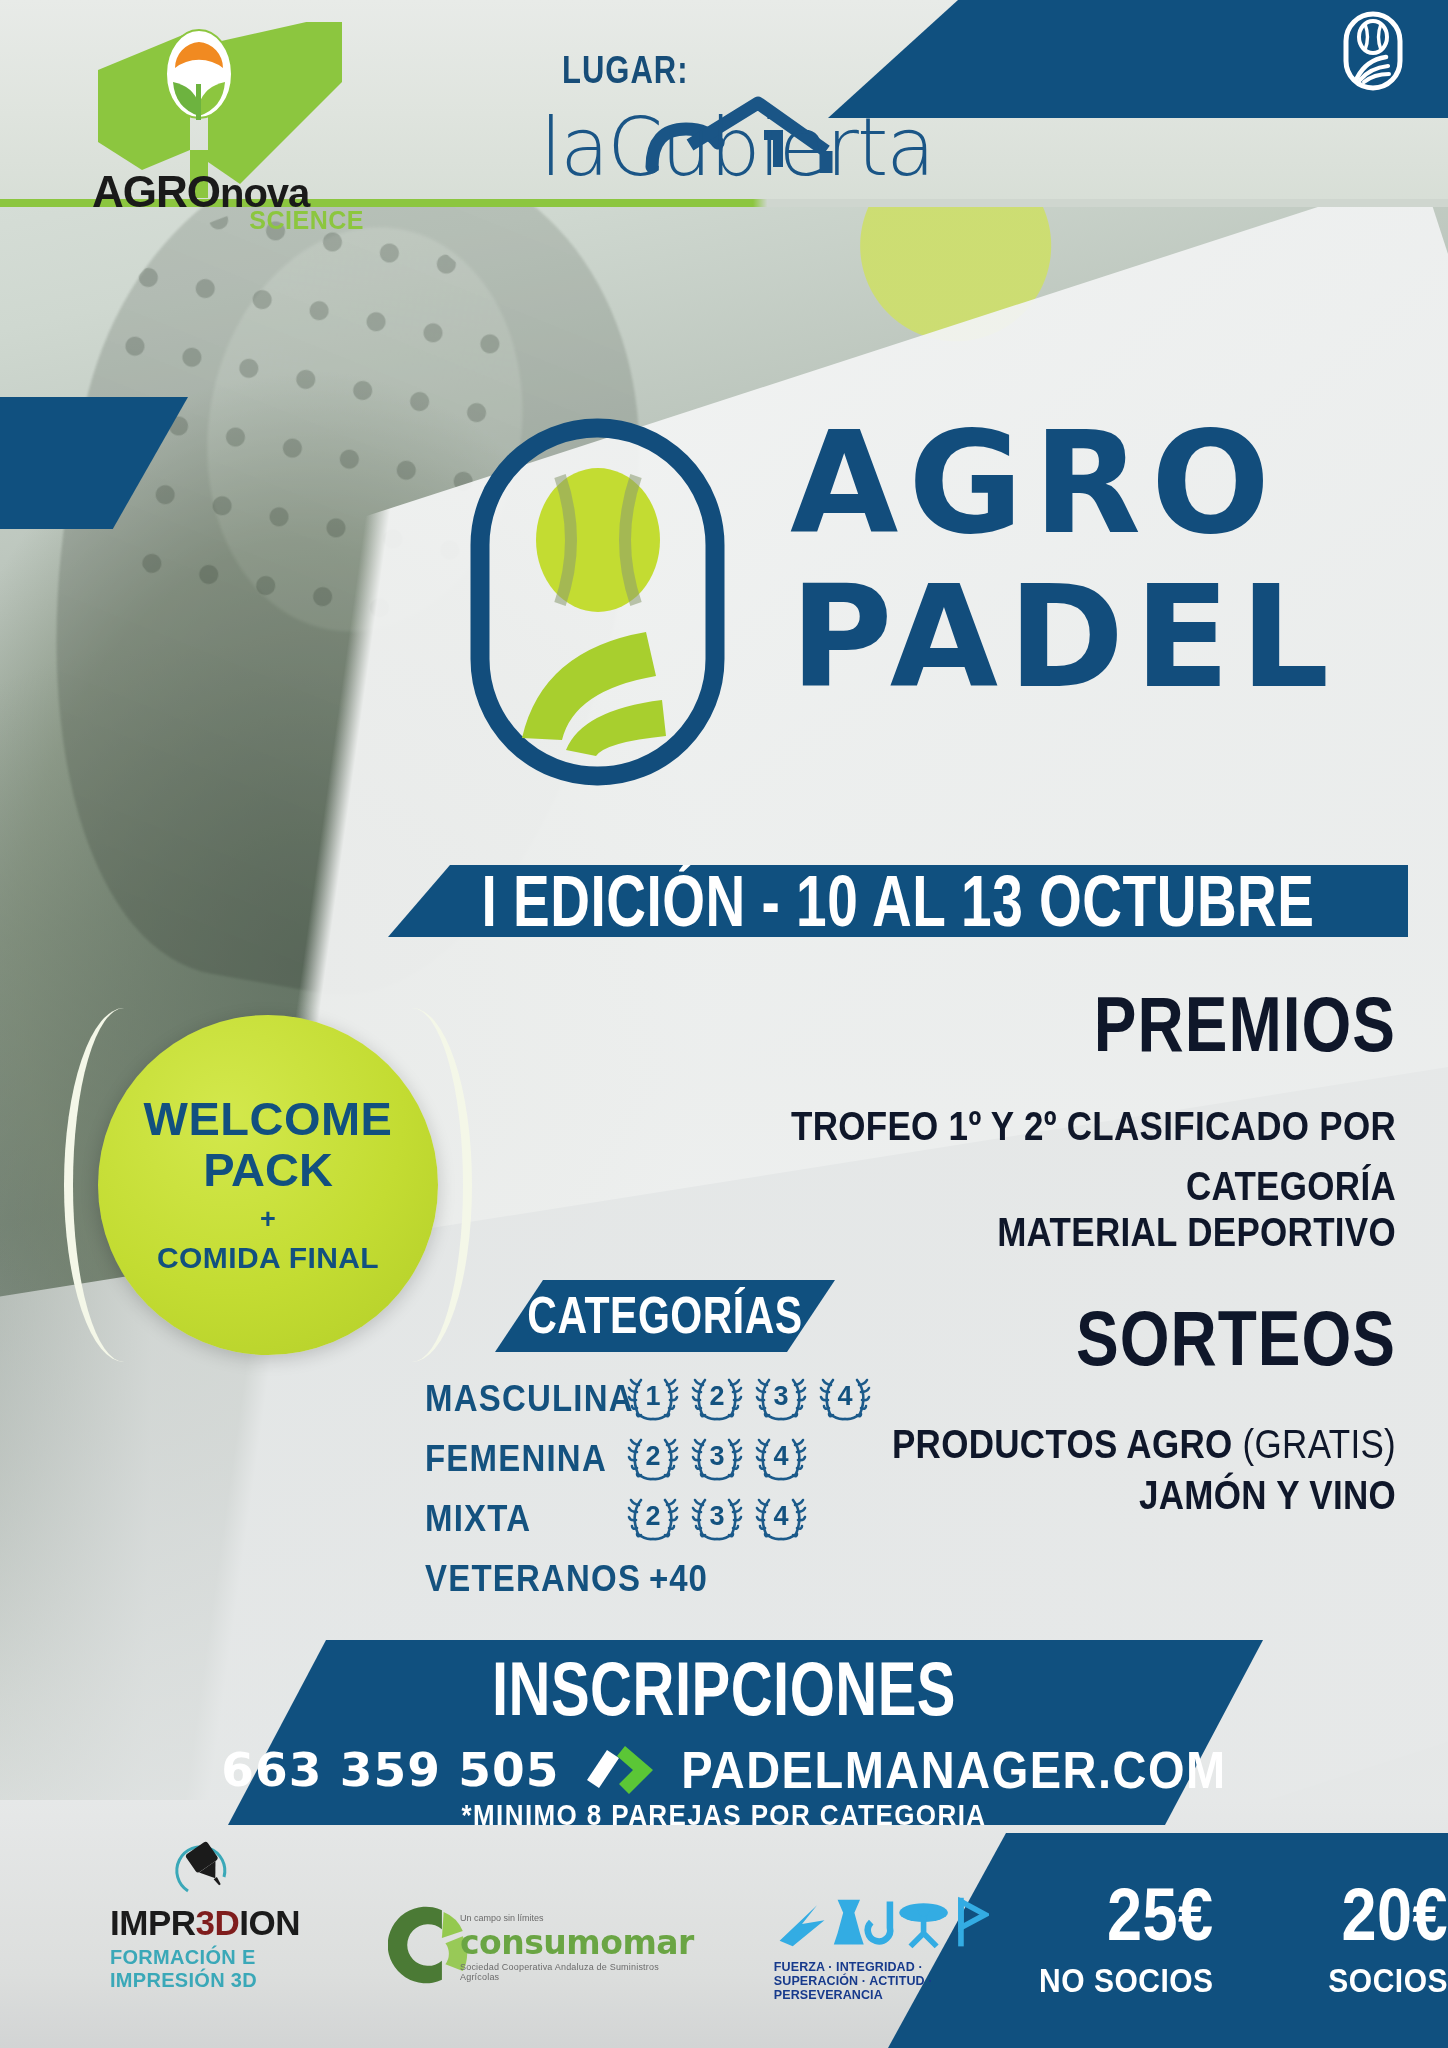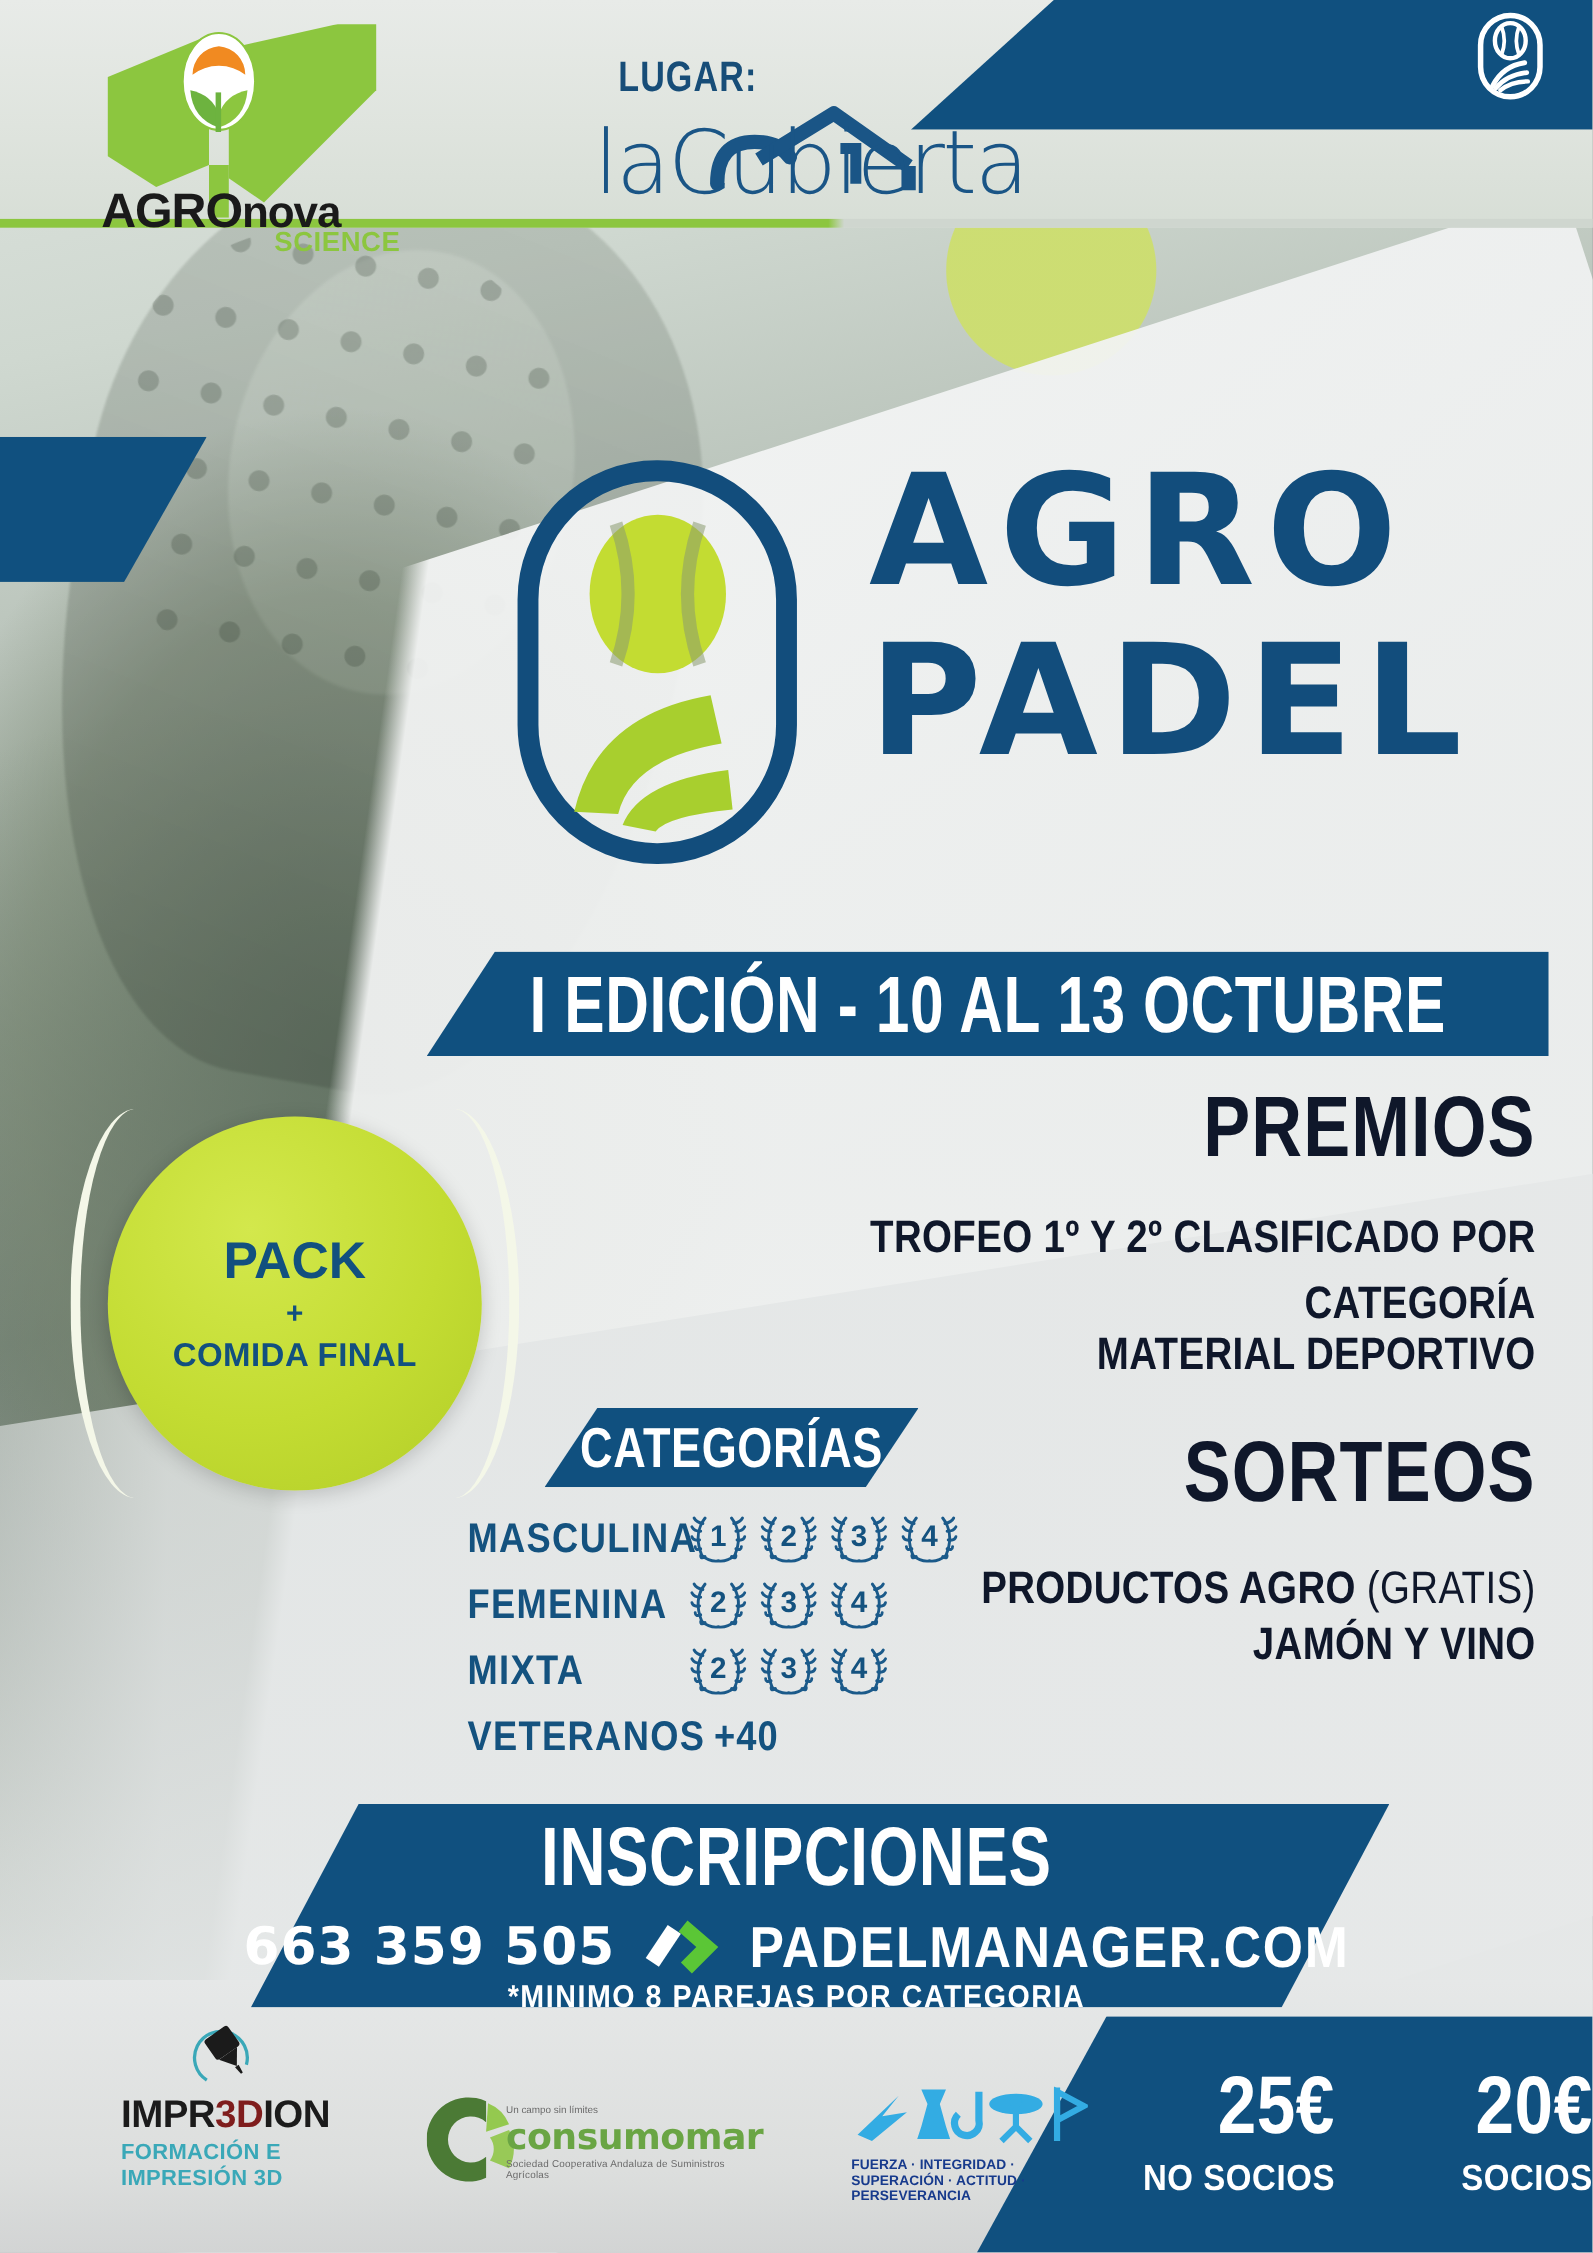--- a/index.html
+++ b/index.html
@@ -122,21 +122,21 @@
     font-family:"DejaVu Sans", sans-serif;
   }
   .hero-padel{
     font-size:140px; font-weight:bold; line-height:.95; letter-spacing:10px;
     margin-top:22px;
     font-family:"DejaVu Sans", sans-serif;
   }
 
   
   .edition{
-    position:absolute; left:388px; top:865px; width:1020px; height:95px;
+    position:absolute; left:388px; top:865px; width:1020px; height:72px;
     background:#10507f;
     clip-path:polygon(62px 0, 100% 0, 100% 100%, 0 100%);
     display:flex; align-items:center; justify-content:center;
   }
   .edition span{
     color:#fff; font-size:55px; font-weight:bold; letter-spacing:.5px;
     transform:scaleY(1.32); display:inline-block;
     font-family:"Liberation Sans Narrow","Liberation Sans",sans-serif;
     white-space:nowrap;
   }
@@ -376,20 +376,21 @@
     <div class="sec-title">SORTEOS</div>
     <div class="gap-1"></div>
     <span class="sec-line"><span>PRODUCTOS AGRO</span> <span class="lite">(GRATIS)</span></span>
     <span class="sec-line">JAMÓN Y VINO</span>
   </div>
 
   <div class="ball">
     <div class="seam l"></div>
     <div class="seam r"></div>
     <div class="ball-txt">
+      <div class="bt1">WELCOME</div>
       <div class="bt2">PACK</div>
       <div class="bt3">+</div>
       <div class="bt4">COMIDA FINAL</div>
     </div>
   </div>
 
   <div class="cat-banner">
     <span>CATEGORÍAS</span>
   </div>
 

